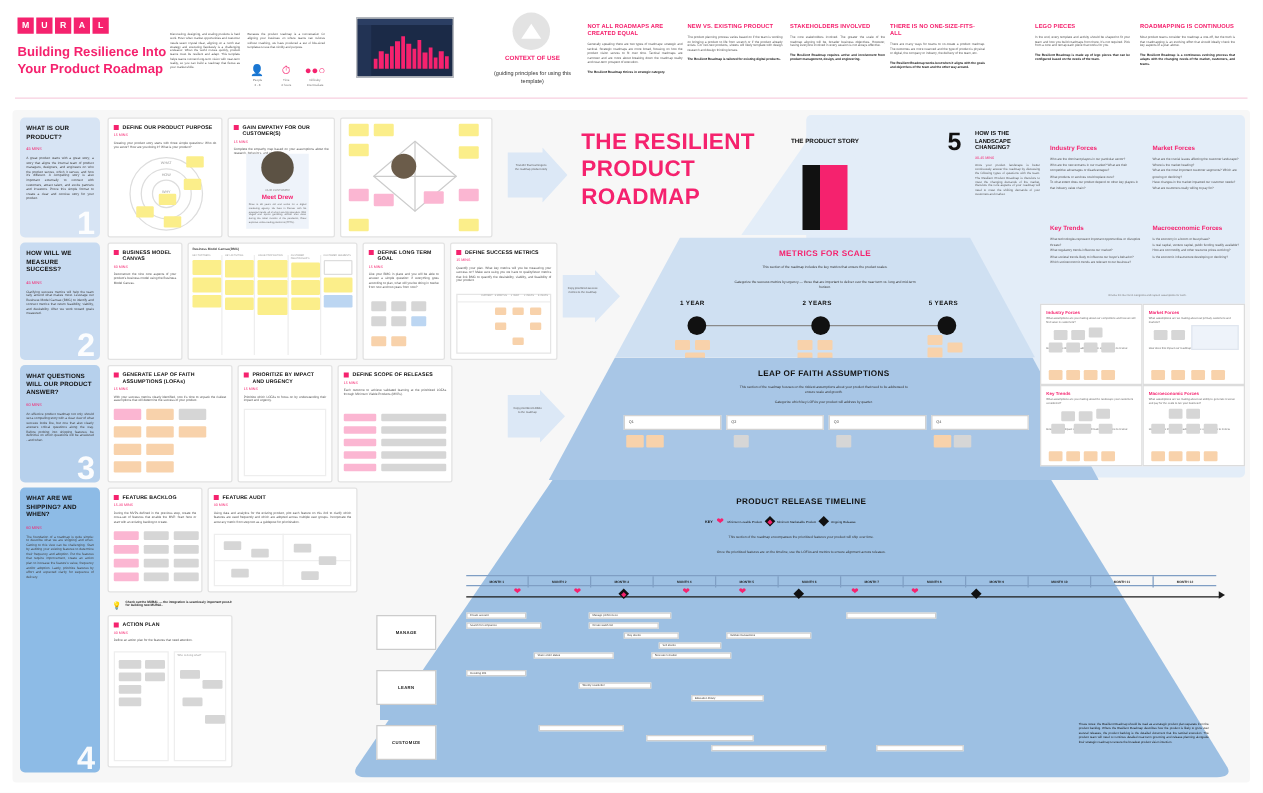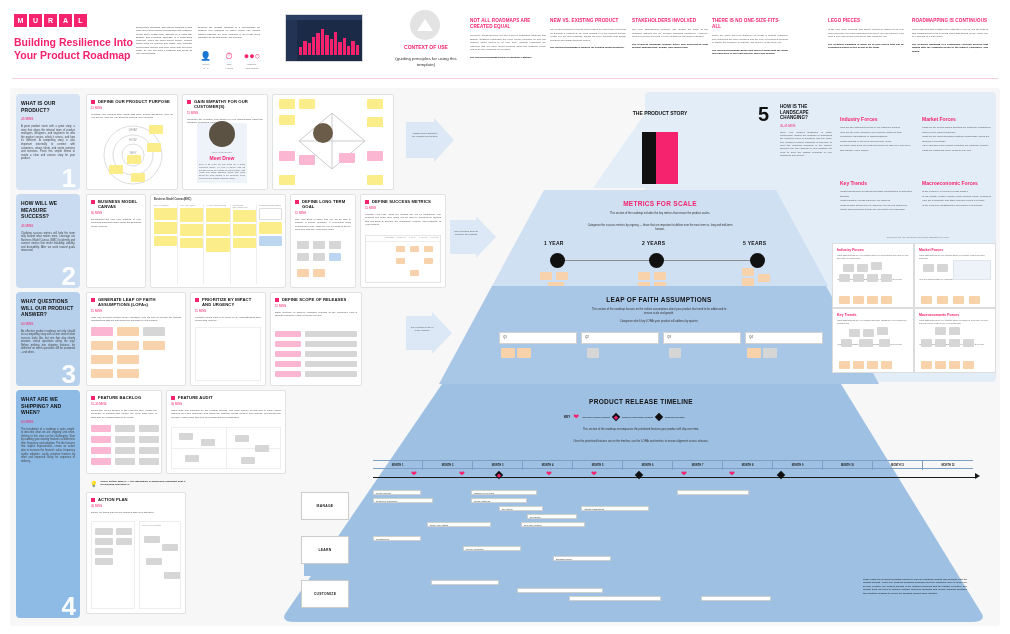--- a/index.html
+++ b/index.html
@@ -288,20 +288,21 @@
       <div class="sn y" style="left:94px; top:80px; width:16px; height:10px;"></div>
     </div>
 
     <div style="position:absolute; left:396px; top:30px; width:48px; height:44px;">
       <svg width="48" height="44">
           <path d="M0,4 L28,4 L28,0 L48,22 L28,44 L28,40 L0,40 Z" fill="#dce8f6"></path>
         </svg>
       <div style="position:absolute; left:6px; top:14px; width:26px; font-size:2.2px; color:#555; line-height:3px; text-align:center;">Transfer final learnings to the roadmap product story</div>
     </div>
 
+    <div style="position:absolute; left:455px; top:14px; width:180px; font-size:18px; font-weight:bold; color:#f5226e; line-height:22px; letter-spacing:.3px;">THE RESILIENT PRODUCT ROADMAP</div>
 
     <div class="tri-top" style="left:583px; top:4px; width:134px; height:96px;">
       <svg width="134" height="96">
           <path d="M67,0 L134,96 L0,96 Z" fill="#e3edf8"></path>
         </svg>
       <div style="position:absolute; left:37px; top:18px; width:60px; text-align:center; font-size:5px; font-weight:bold; color:#111; line-height:6.5px;">THE PRODUCT STORY</div>
       <div style="position:absolute; left:49px; top:40px; width:36px; height:52px; display:flex;">
         <div style="width:14px; background:#111;"></div>
         <div style="flex:1; background:#f5226e;"></div>
       </div>

